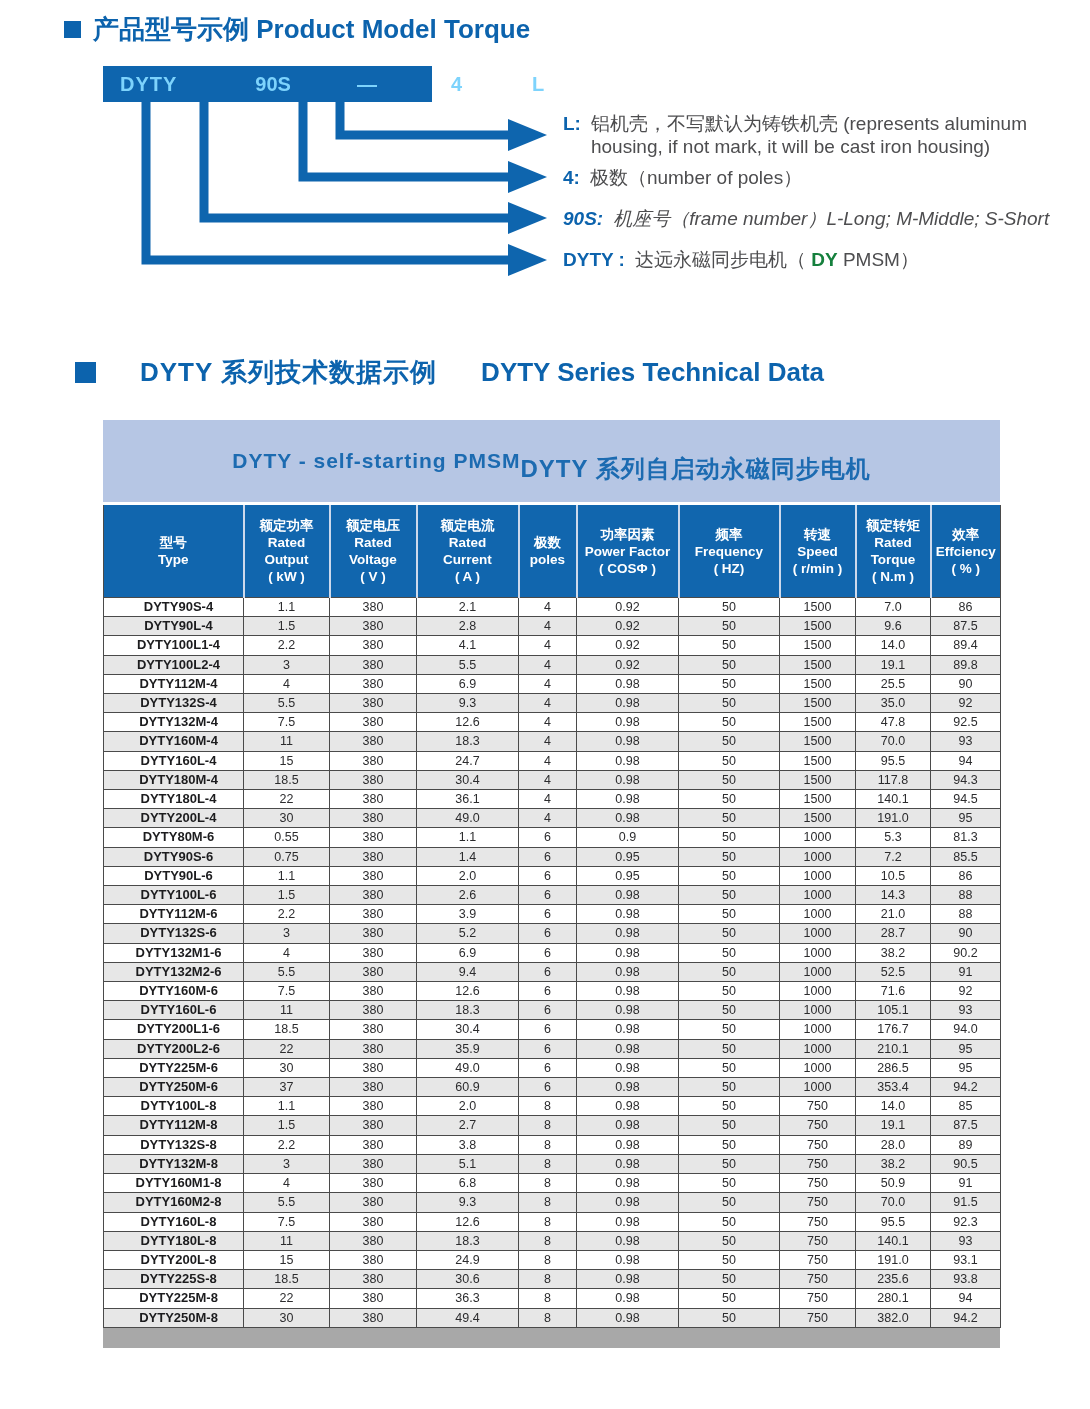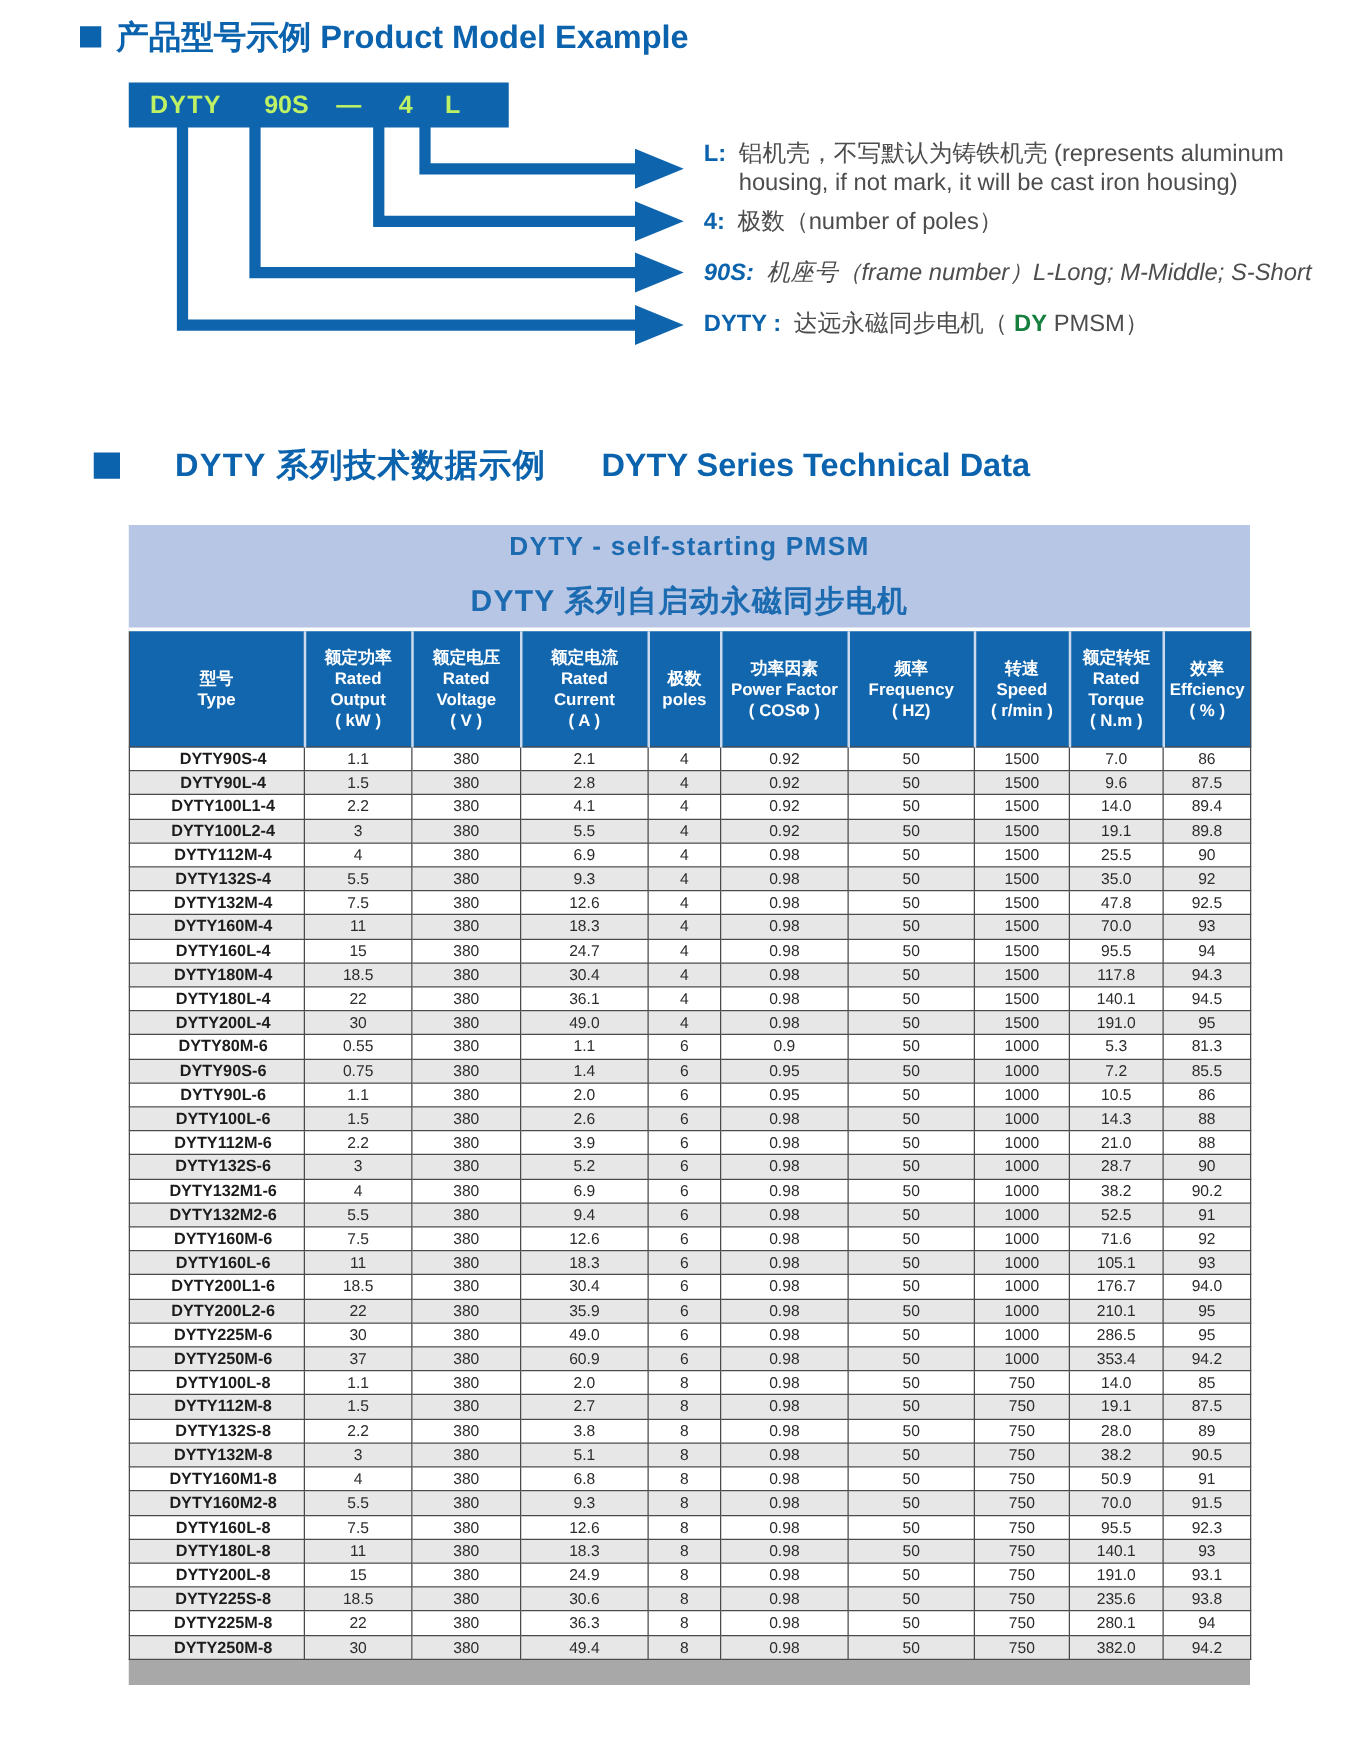--- a/index.html
+++ b/index.html
@@ -9,43 +9,43 @@
   
   .sec-title { position:absolute; display:flex; align-items:center; color:#0c63ad; font-weight:bold; }
   .sec-title .sq { background:#0c63ad; flex:0 0 auto; }
   .sec1 { left:64px; top:12px; gap:12px; font-size:26px; }
   .sec1 .sq { width:17px; height:17px; }
   .sec2 { left:75px; top:355px; gap:44px; font-size:26px; }
   .sec2 .sq { width:21px; height:21px; }
   .sec2 .cn { letter-spacing:1px; }
 
   
-  .model-box { position:absolute; left:103px; top:66px; width:304px; height:36px;
-               background:#0e65ae; color:#bef264; font-weight:bold; font-size:20px;
-               display:flex; align-items:center; }
+  .model-box { position:absolute; left:103px; top:66px; width:329px; height:36px;
+               background:#0e65ae; color:#7dd3fc; font-weight:bold; font-size:20px;
+               display:flex; align-items:center;gap:44px; }
   .model-box span { display:inline-block; }
   .mb-0 { margin-left:17px; letter-spacing:1px; }
   .mb-1 { margin-left:34px; }
   .mb-2 { margin-left:22px; }
   .mb-3 { margin-left:30px; }
   .mb-4 { margin-left:26px; }
 
   .connector-svg { position:absolute; left:100px; top:98px; }
 
   
   .legend-row { position:absolute; left:563px; display:flex; align-items:flex-start; }
   .legend-key { color:#0c63ad; font-weight:bold; font-size:19px; margin-right:10px; white-space:nowrap; line-height:23px; }
   .legend-desc { color:#4d4d4f; font-size:19px; line-height:23px; max-width:452px; }
   .legend-desc b { color:#15803d; font-weight:bold; }
   .lr-0 { top:112px; } .lr-1 { top:166px; } .lr-2 { top:207px;font-style:italic; } .lr-3 { top:248px;justify-content:flex-end; }
 
   
   .table-wrap { position:absolute; left:103px; top:420px; width:897px; }
   .band { height:85px; background:#b6c6e4; border-bottom:3px solid #ffffff; box-sizing:border-box;
-          display:flex; flex-direction:column; justify-content:center; align-items:center;
+          display:flex; flex-direction:row; justify-content:center; align-items:center;
           color:#1c6bb1; }
   .band .l1 { font-size:21px; font-weight:bold; letter-spacing:1px; }
   .band .l2 { font-size:24px; font-weight:bold; margin-top:15px; letter-spacing:1px; }
 
   table.data { width:897px; border-collapse:collapse; table-layout:fixed;
                border-left:1px solid #4a4a4a; border-right:1px solid #4a4a4a; }
   thead th { background:#1166ae; color:#ffffff; font-size:13.5px; font-weight:bold;
              line-height:17px; height:92px; vertical-align:middle; padding:0;
              border-left:2px solid #cdd9ec; }
   thead th:first-child { border-left:none; }
@@ -55,21 +55,21 @@
   tbody td.type-cell { text-align:center; padding-left:10px; font-weight:bold; font-size:13px; color:#1c1c1e; }
   .footer-bar { height:20px; background:#a8a8a8; }
 </style>
 </head>
 <body>
 
 <div class="page">
 
   <div class="sec-title sec1">
     <span class="sq"></span>
-    <span><span>产品型号示例</span> <span>Product Model Example</span></span>
+    <span><span>产品型号示例</span> <span>Product Model Torque</span></span>
   </div>
 
   <div class="model-box">
     <span class="mb-0">DYTY</span>
     <span class="mb-1">90S</span>
     <span class="mb-2">—</span>
     <span class="mb-3">4</span>
     <span class="mb-4">L</span>
   </div>
 

